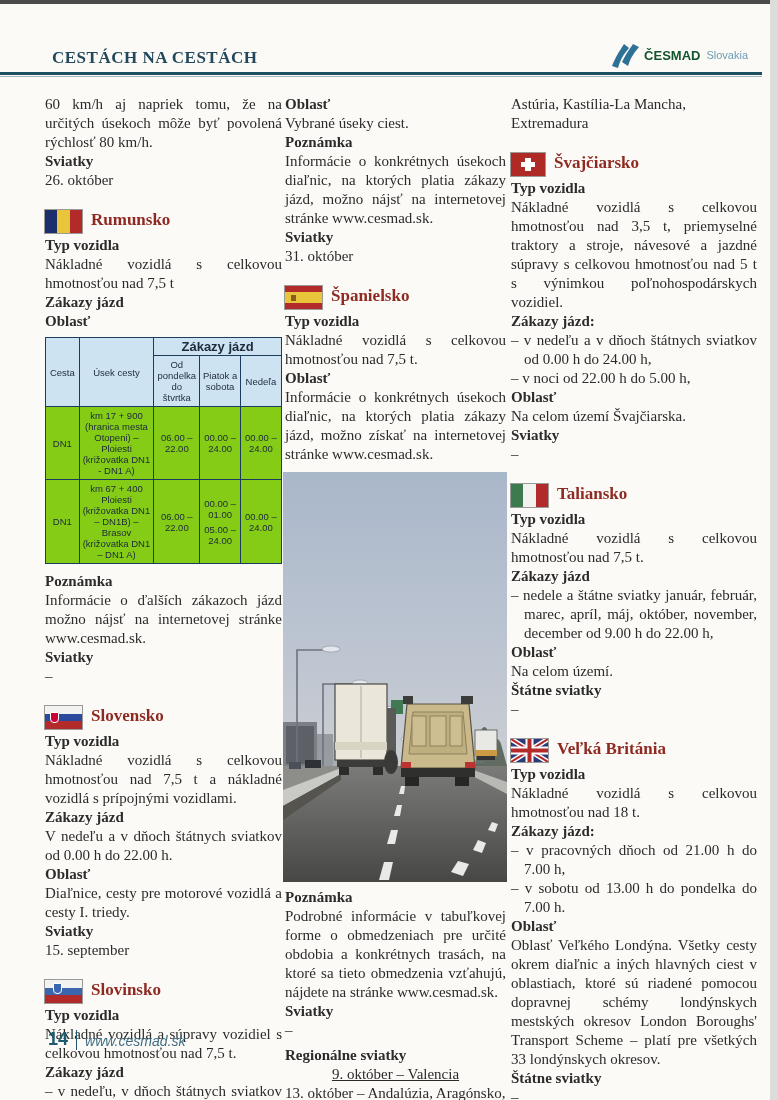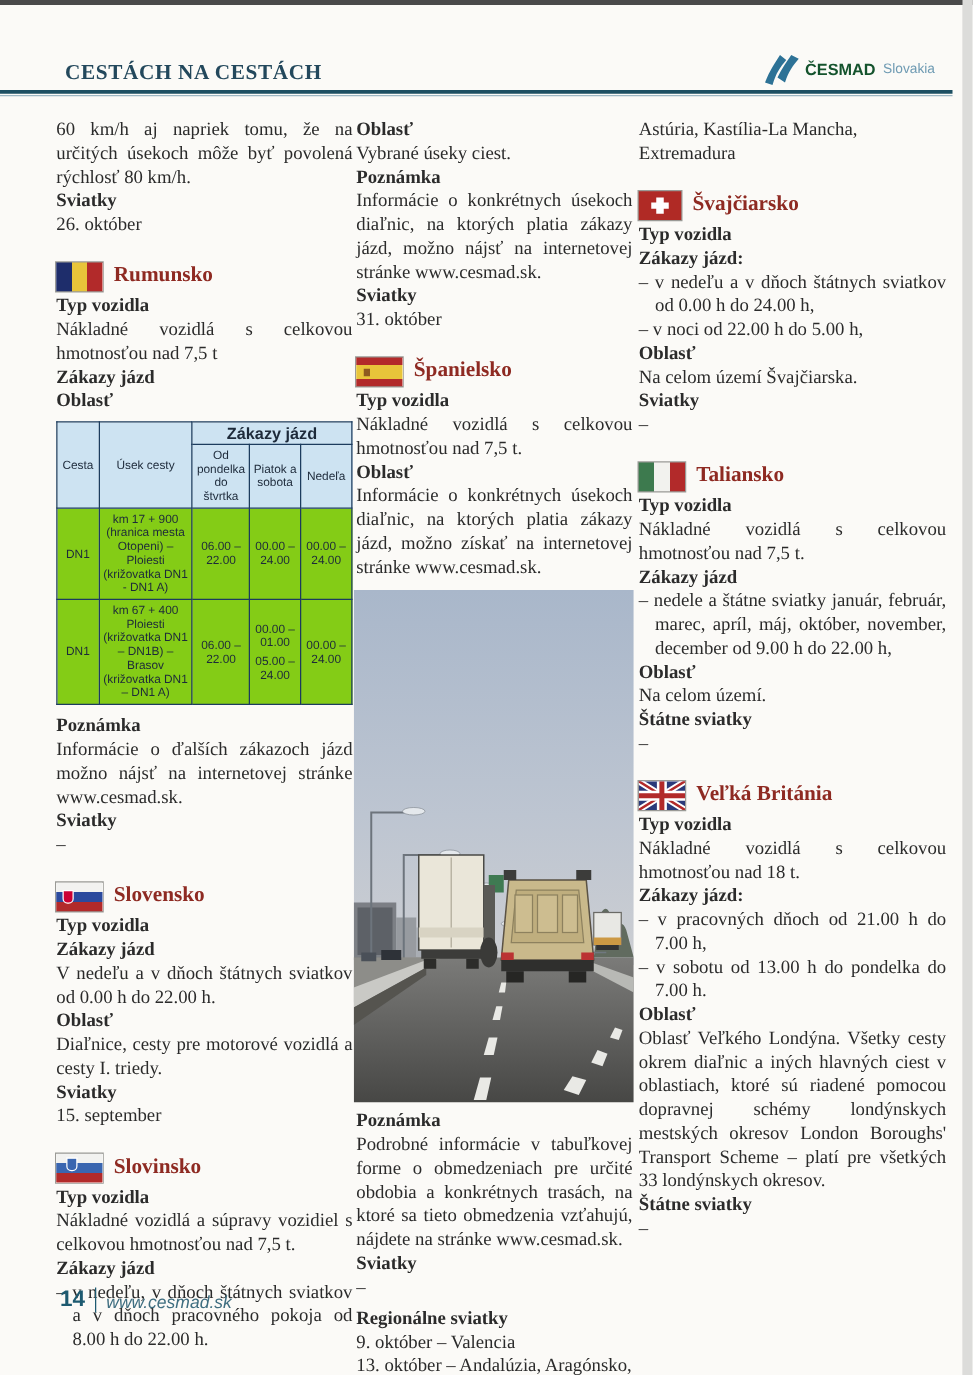--- a/index.html
+++ b/index.html
@@ -143,20 +143,21 @@
   <div style="text-align:left;">–</div>
   <div class="gap14"></div>
 
   <div class="country">
     <div class="flag" style="background:linear-gradient(180deg,#f2f2f0 0 33.3%,#2b4a9e 33.3% 66.6%,#b22a2a 66.6% 100%);">
       <span class="shield" style="left:5px;top:6px;"></span>
     </div>
     <div class="country-title">Slovensko</div>
   </div>
   <div class="lbl">Typ vozidla</div>
+  <div class="par">Nákladné vozidlá s celkovou hmotnosťou nad 7,5 t a nákladné vozidlá s prípojnými vozidlami.</div>
   <div class="lbl">Zákazy jázd</div>
   <div class="par">V nedeľu a v dňoch štátnych sviatkov od 0.00 h do 22.00 h.</div>
   <div class="lbl">Oblasť</div>
   <div class="par">Diaľnice, cesty pre motorové vozidlá a cesty I. triedy.</div>
   <div class="lbl">Sviatky</div>
   <div style="text-align:left;">15. september</div>
   <div class="gap14"></div>
 
   <div class="country">
     <div class="flag" style="background:linear-gradient(180deg,#f2f2f0 0 33.3%,#3a66b0 33.3% 66.6%,#b22a2a 66.6% 100%);">
@@ -285,36 +286,37 @@
     <rect x="22" y="288" width="16" height="8" fill="#2e3238"></rect>
     <rect x="6" y="290" width="12" height="7" fill="#4a5058"></rect>
   </svg>
 
   <div class="lbl">Poznámka</div>
   <div class="par">Podrobné informácie v tabuľkovej forme o obmedzeniach pre určité obdobia a konkrétnych trasách, na ktoré sa tieto obmedzenia vzťahujú, nájdete na stránke www.cesmad.sk.</div>
   <div class="lbl">Sviatky</div>
   <div style="text-align:left;">–</div>
   <div class="gap6"></div>
   <div class="lbl">Regionálne sviatky</div>
-  <div style="text-align:left;">9. október – Valencia</div>
+  <div style="text-align:center;text-decoration:underline;">9. október – Valencia</div>
   <div style="text-align:left;">13. október – Andalúzia, Aragónsko,</div>
 </div>
 
 <div class="col col3">
   <div class="par" style="text-align:left;">Astúria, Kastília-La Mancha, Extremadura</div>
   <div class="gap14"></div>
 
   <div class="country">
     <div class="flag" style="background:#b02a25;width:34px;">
       <span style="position:absolute;left:14px;top:5px;width:6px;height:13px;background:#fff;"></span>
       <span style="position:absolute;left:10px;top:9px;width:14px;height:5px;background:#fff;"></span>
     </div>
     <div class="country-title">Švajčiarsko</div>
   </div>
   <div class="lbl">Typ vozidla</div>
+  <div class="par">Nákladné vozidlá s celkovou hmotnosťou nad 3,5 t, priemyselné traktory a stroje, návesové a jazdné súpravy s celkovou hmotnosťou nad 5 t s výnimkou poľnohospodárskych vozidiel.</div>
   <div class="lbl">Zákazy jázd:</div>
   <div class="par dash-item">– v nedeľu a v dňoch štátnych sviatkov od 0.00 h do 24.00 h,</div>
   <div class="par dash-item">– v noci od 22.00 h do 5.00 h,</div>
   <div class="lbl">Oblasť</div>
   <div class="par">Na celom území Švajčiarska.</div>
   <div class="lbl">Sviatky</div>
   <div style="text-align:left;">–</div>
   <div class="gap14"></div>
 
   <div class="country">

